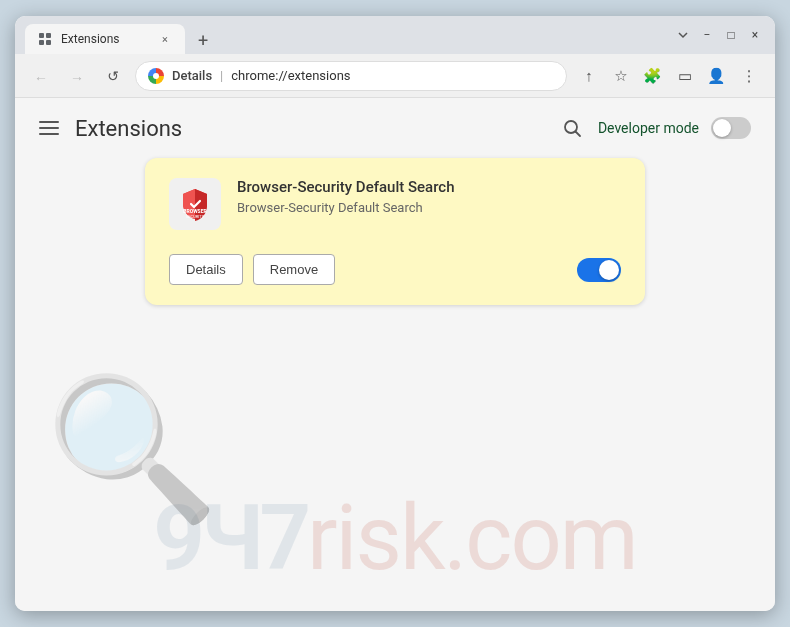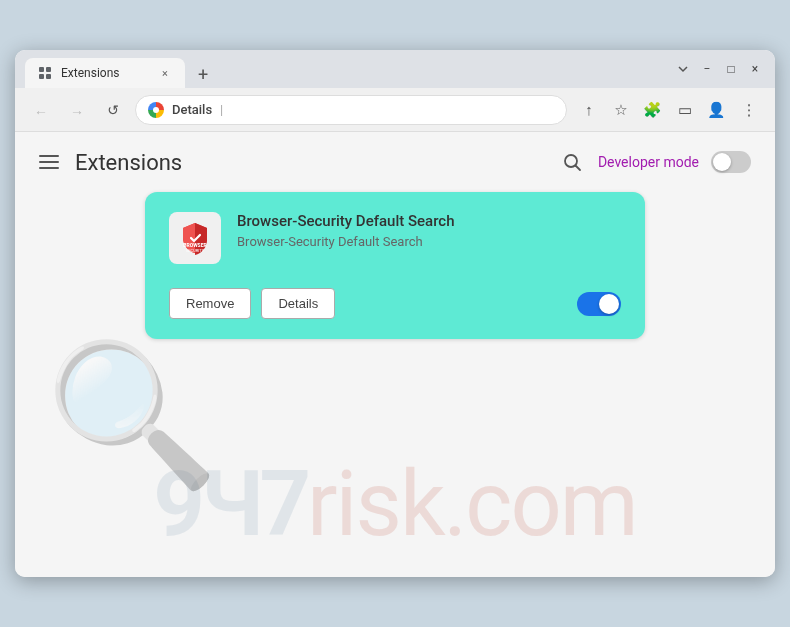--- a/index.html
+++ b/index.html
@@ -7,21 +7,21 @@
       width: 790px;
       height: 627px;
       background: #c8d6e0;
       display: flex;
       align-items: center;
       justify-content: center;
       font-family: -apple-system, BlinkMacSystemFont, 'Segoe UI', Roboto, sans-serif;
     }
     .browser-window {
       width: 760px;
-      height: 527px;
+      height: 595px;
       background: #f5f5f5;
       border-radius: 10px;
       box-shadow: 0 4px 20px rgba(0,0,0,0.3);
       overflow: hidden;
       display: flex;
       flex-direction: column;
     }
     
     .title-bar {
       background: #dee1e6;
@@ -238,21 +238,21 @@
       height: 28px;
       display: flex;
       align-items: center;
       justify-content: center;
       cursor: pointer;
       color: #555;
       font-size: 18px;
     }
     .developer-mode-label {
       font-size: 14px;
-      color: #a21caf;
+      color: #14532d;
     }
     .toggle-switch {
       width: 40px;
       height: 22px;
       background: #ccc;
       border-radius: 11px;
       position: relative;
       cursor: pointer;
     }
     .toggle-switch .knob {
@@ -293,21 +293,21 @@
     .watermark-search-icon {
       position: absolute;
       left: 30px;
       bottom: 60px;
       font-size: 140px;
       color: rgba(200,210,220,0.3);
       pointer-events: none;
     }
     
     .extension-card {
-      background: #5eead4;
+      background: #fef9c3;
       border-radius: 12px;
       padding: 20px 24px;
       margin: 0 auto;
       width: 500px;
       box-shadow: 0 1px 4px rgba(0,0,0,0.15);
       position: relative;
       z-index: 1;
     }
     .extension-card-top {
       display: flex;
@@ -420,20 +420,21 @@
     <div class="nav-btn disabled">←</div>
     <div class="nav-btn disabled">→</div>
     <div class="nav-btn">↺</div>
 
     <div class="omnibox">
       <div class="omnibox-icon">
         <div class="omnibox-chrome-logo"></div>
       </div>
       <span class="omnibox-brand">Details</span>
       <span class="omnibox-separator">|</span>
+      <span class="omnibox-url">chrome://extensions</span>
     </div>
 
     <div class="toolbar-actions">
       <div class="toolbar-icon-btn">↑</div>
       <div class="toolbar-icon-btn">☆</div>
       <div class="toolbar-icon-btn">🧩</div>
       <div class="toolbar-icon-btn">▭</div>
       <div class="toolbar-icon-btn">👤</div>
       <div class="toolbar-icon-btn">⋮</div>
     </div>
@@ -485,22 +486,22 @@
               <text x="18" y="31.5" text-anchor="middle" font-size="4" fill="white">SECURITY</text>
             </svg>
           </div>
           <div class="extension-info">
             <div class="extension-name">Browser-Security Default Search</div>
             <div class="extension-desc">Browser-Security Default Search</div>
           </div>
         </div>
         <div class="extension-card-bottom">
           <div class="card-buttons">
+            <button class="card-btn">Details</button>
             <button class="card-btn">Remove</button>
-            <button class="card-btn">Details</button>
           </div>
           <div class="card-toggle">
             <div class="knob"></div>
           </div>
         </div>
       </div>
     </div>
 
   </div>
 </div>

